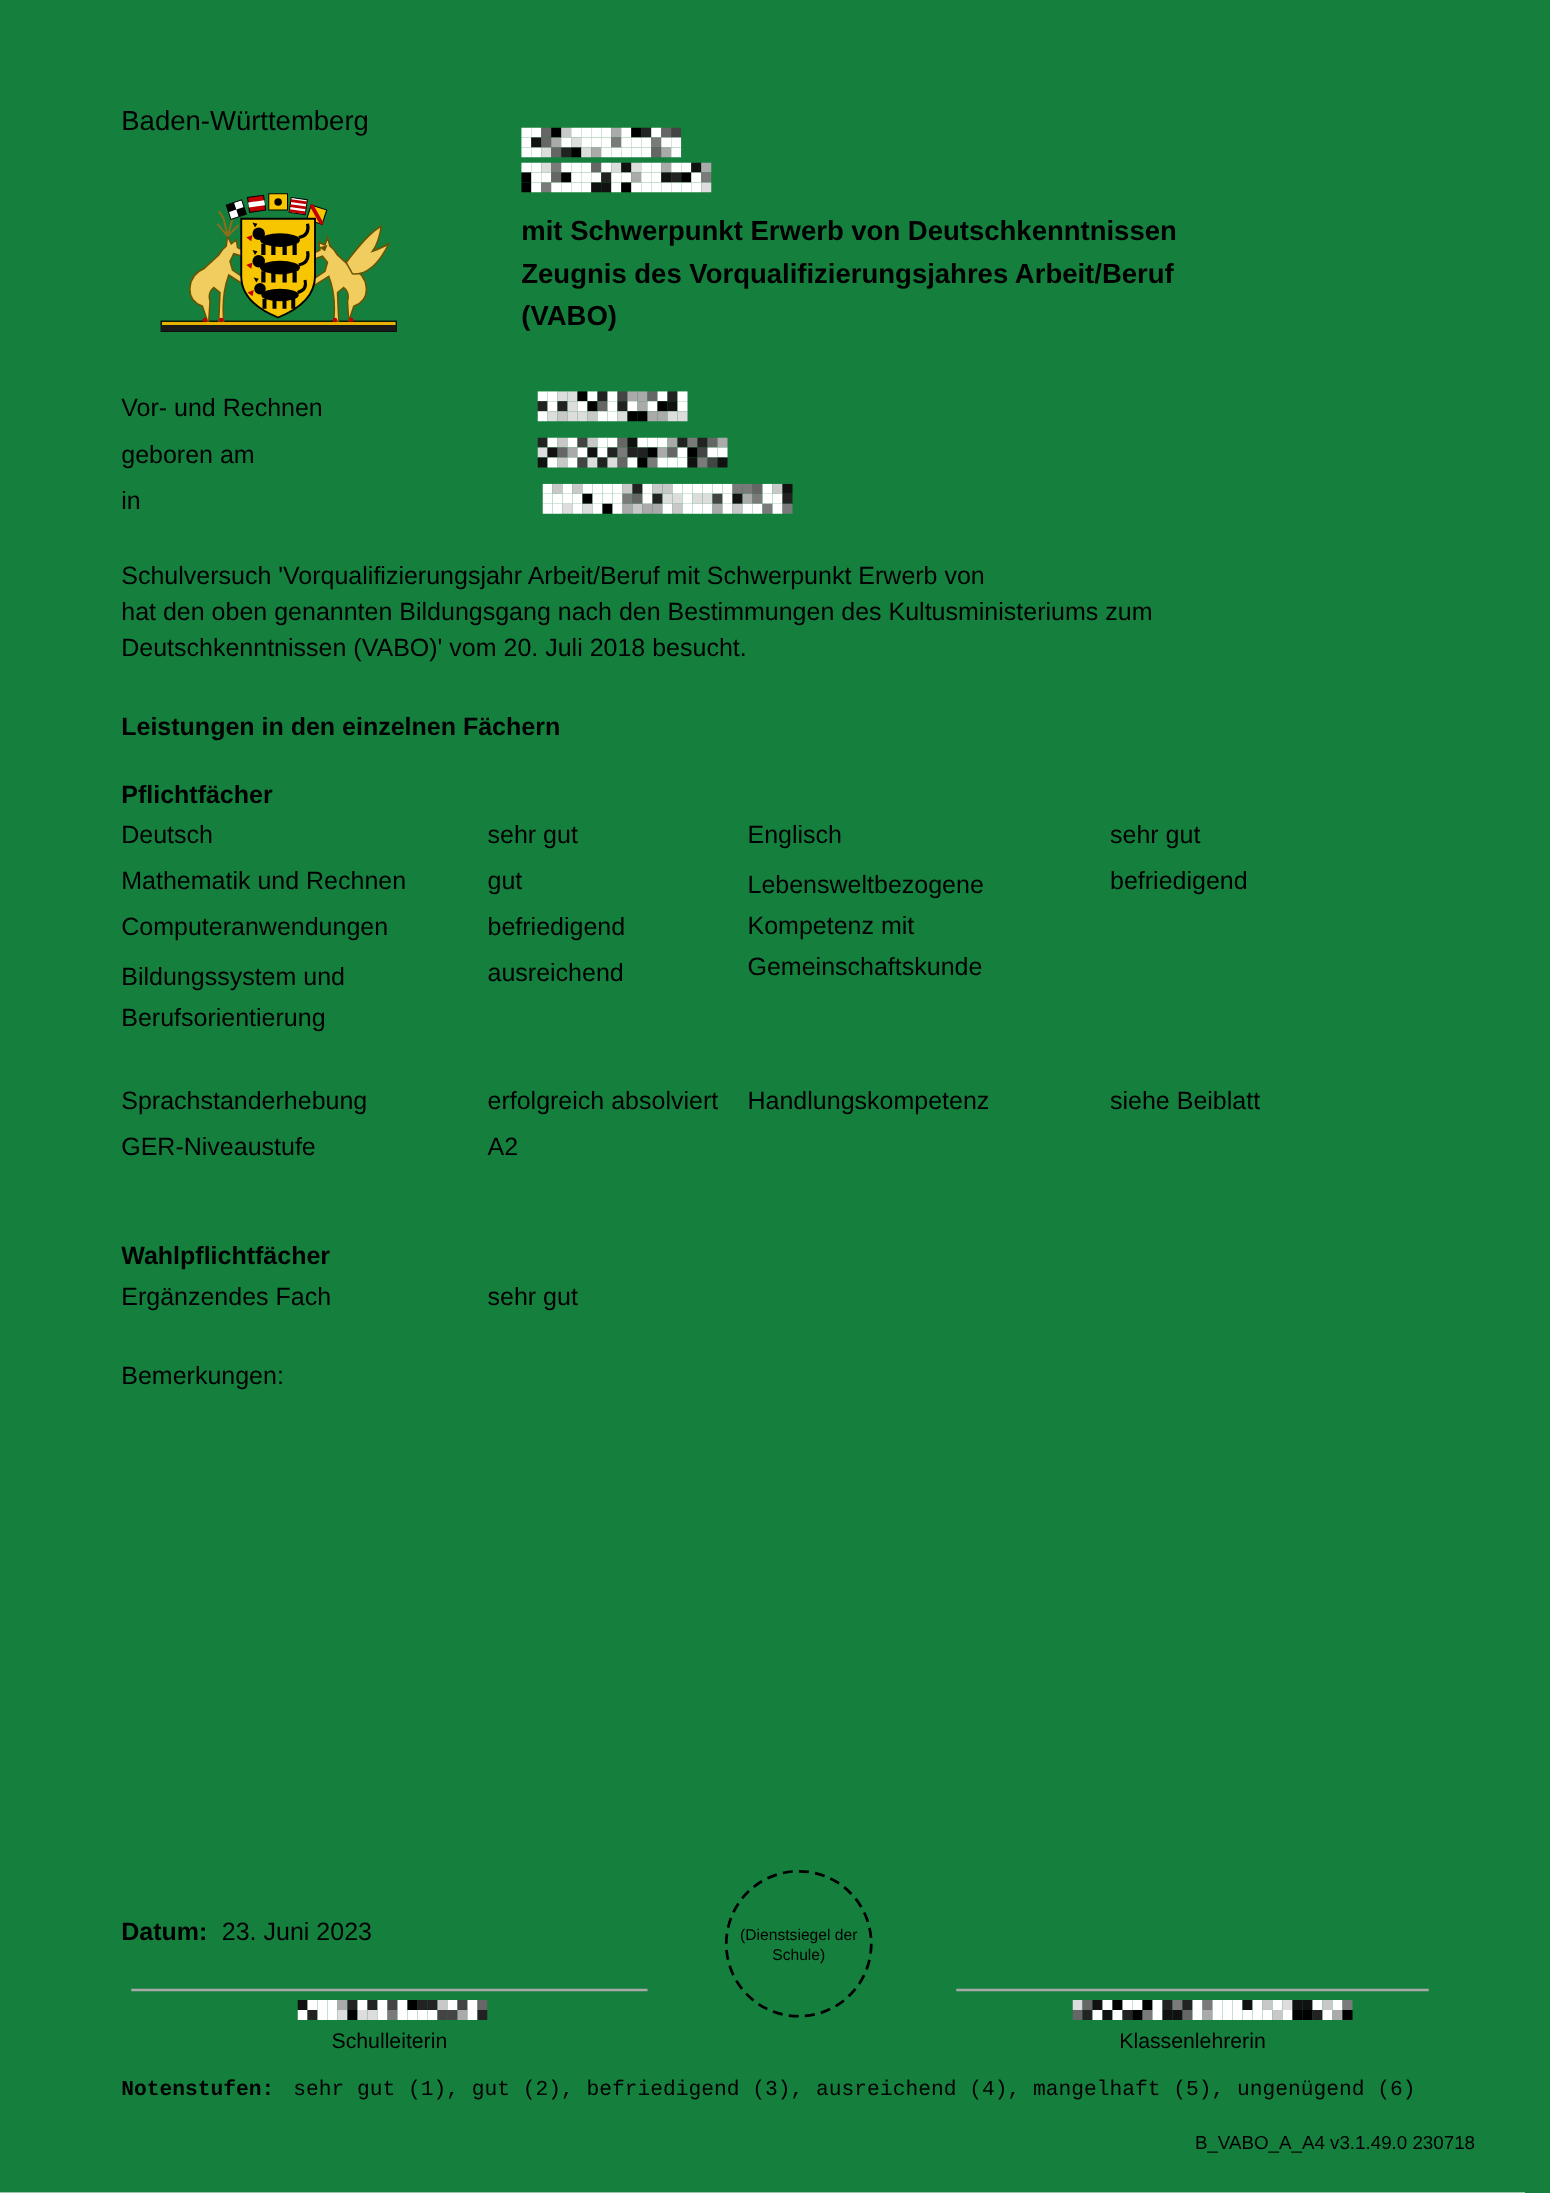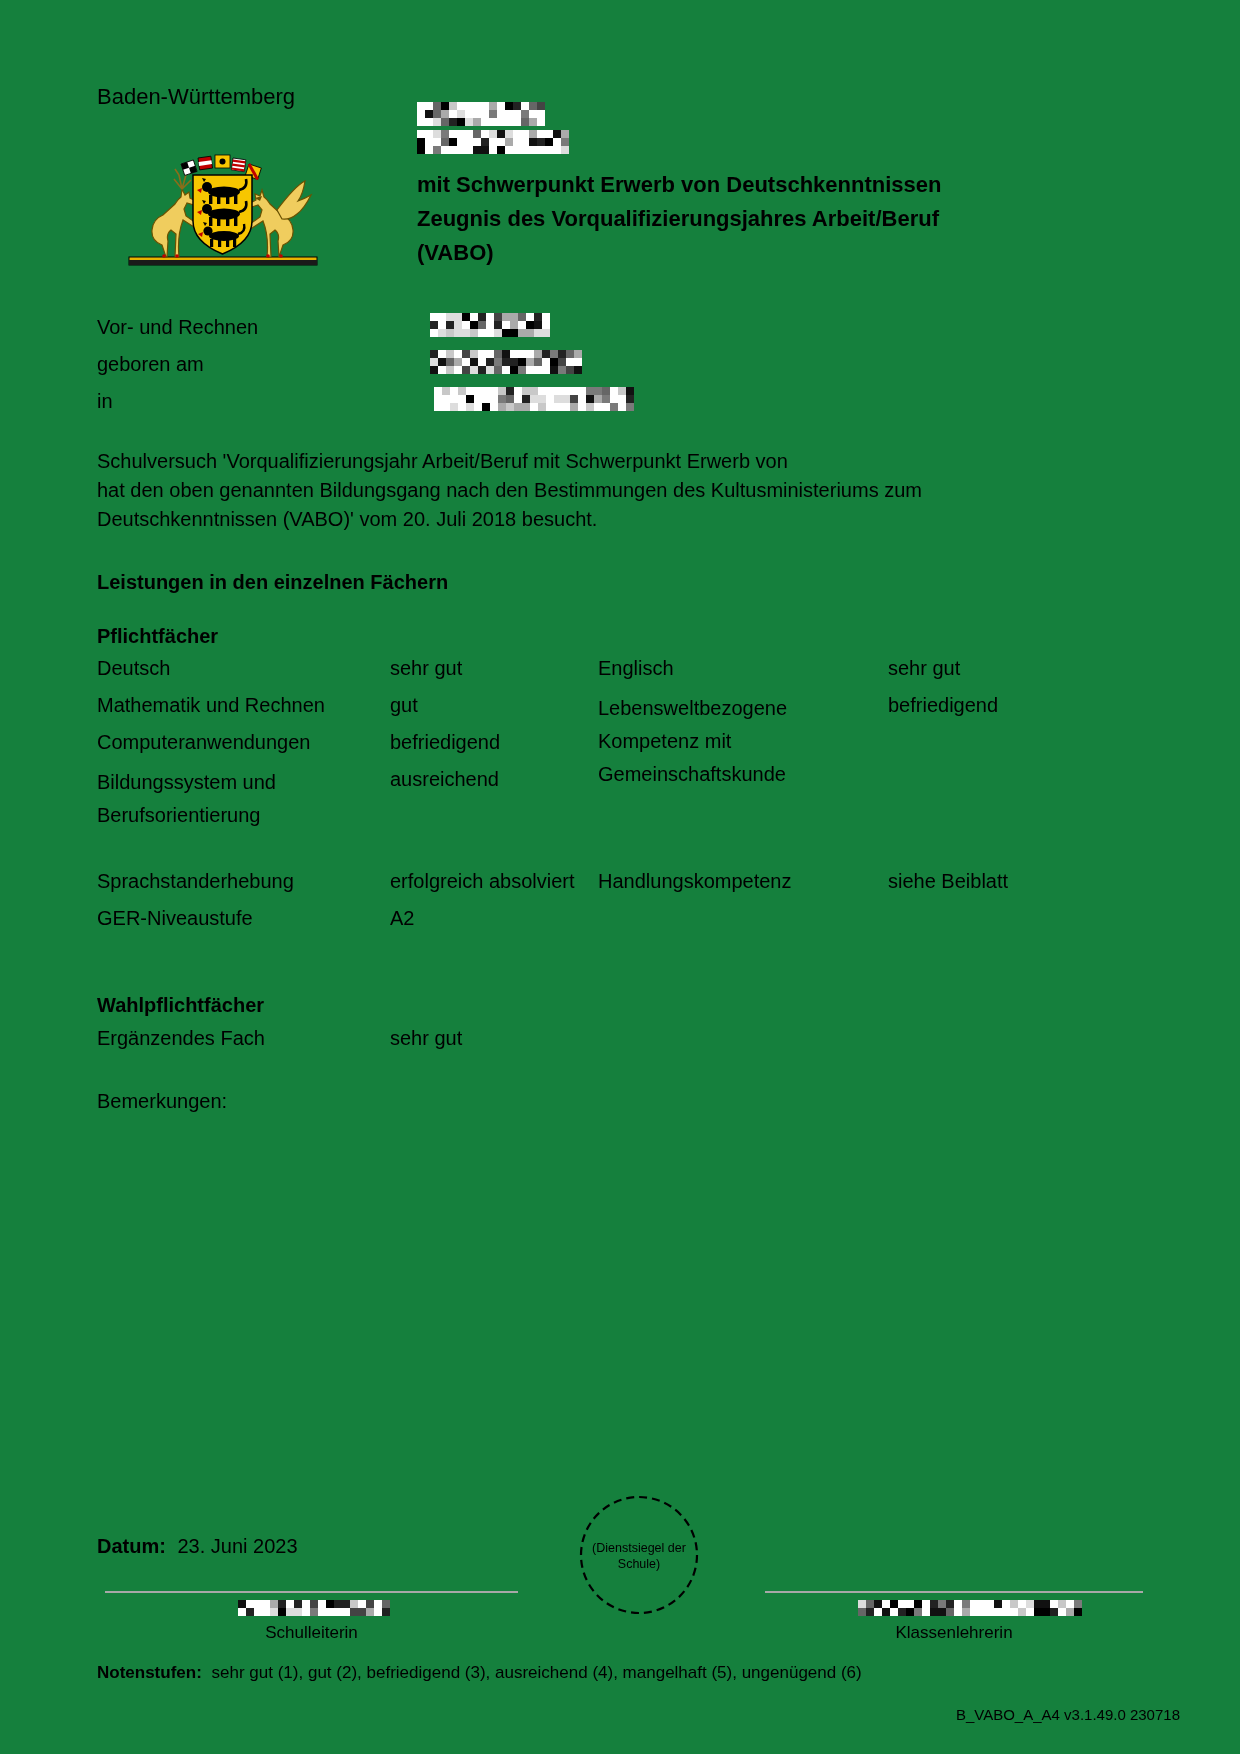--- a/index.html
+++ b/index.html
@@ -552,20 +552,20 @@
       <div style="background: rgb(0, 0, 0);"></div>
       <div style="background: rgb(0, 0, 0);"></div>
       <div style="background: rgb(34, 34, 34);"></div>
       <div style="background: rgb(255, 255, 255);"></div>
       <div style="background: rgb(170, 170, 170);"></div>
       <div style="background: rgb(0, 0, 0);"></div>
     </div>
   <div class="sigrole" style="left:105px;top:1622px;width:413px;">Schulleiterin</div>
   <div class="sigrole" style="left:765px;top:1622px;width:378px;">Klassenlehrerin</div>
 
-  <div class="t sz17" style="left:97px;top:1660px;">
+  <div class="t sz17" style="left:97px;top:1660px;font-family:Liberation Mono, monospace;">
     <span class="b">Notenstufen:</span>
     <span style="margin-left:5px;">sehr gut (1), gut (2), befriedigend (3), ausreichend (4), mangelhaft (5), ungenügend (6)</span>
   </div>
 
   <div class="t sz15 right" style="left:780px;top:1702px;width:400px;">B_VABO_A_A4 v3.1.49.0 230718</div>
 
 </div>
 
 </body></html>

